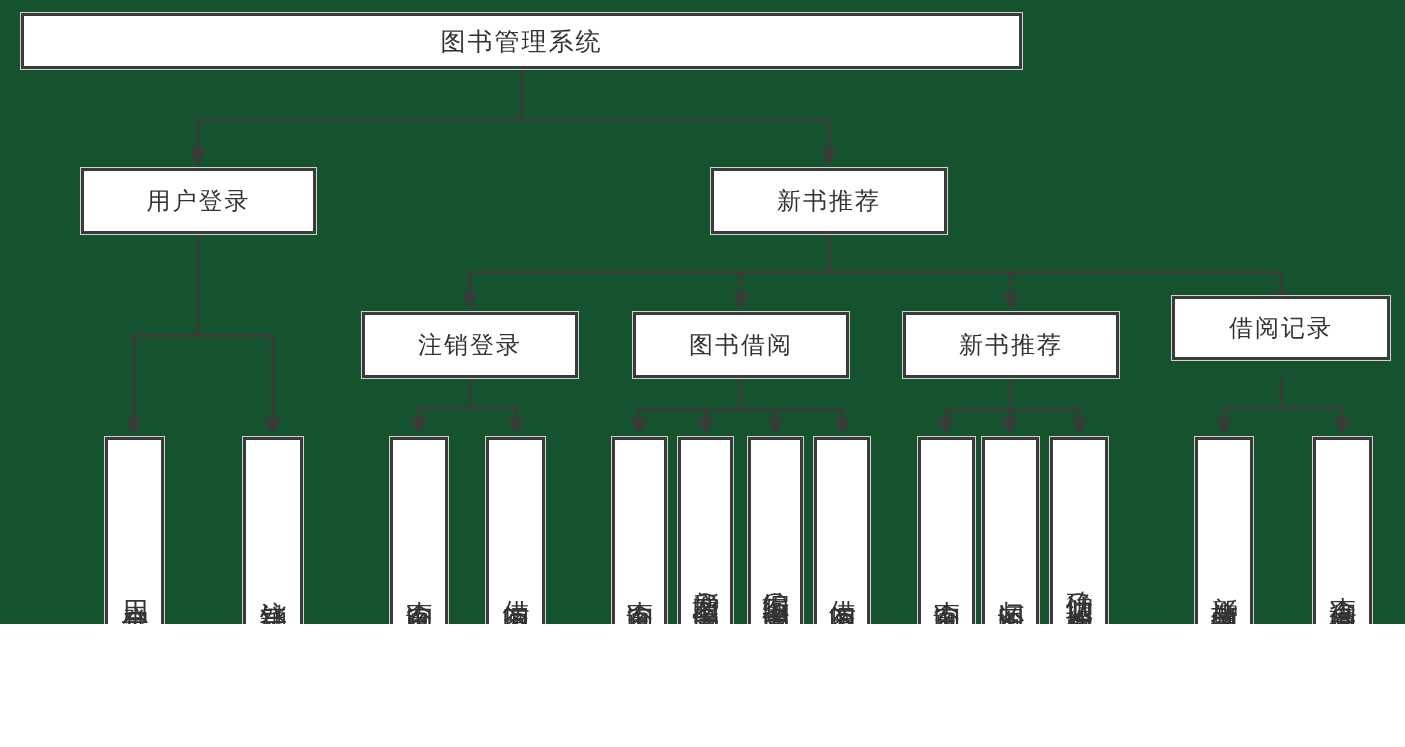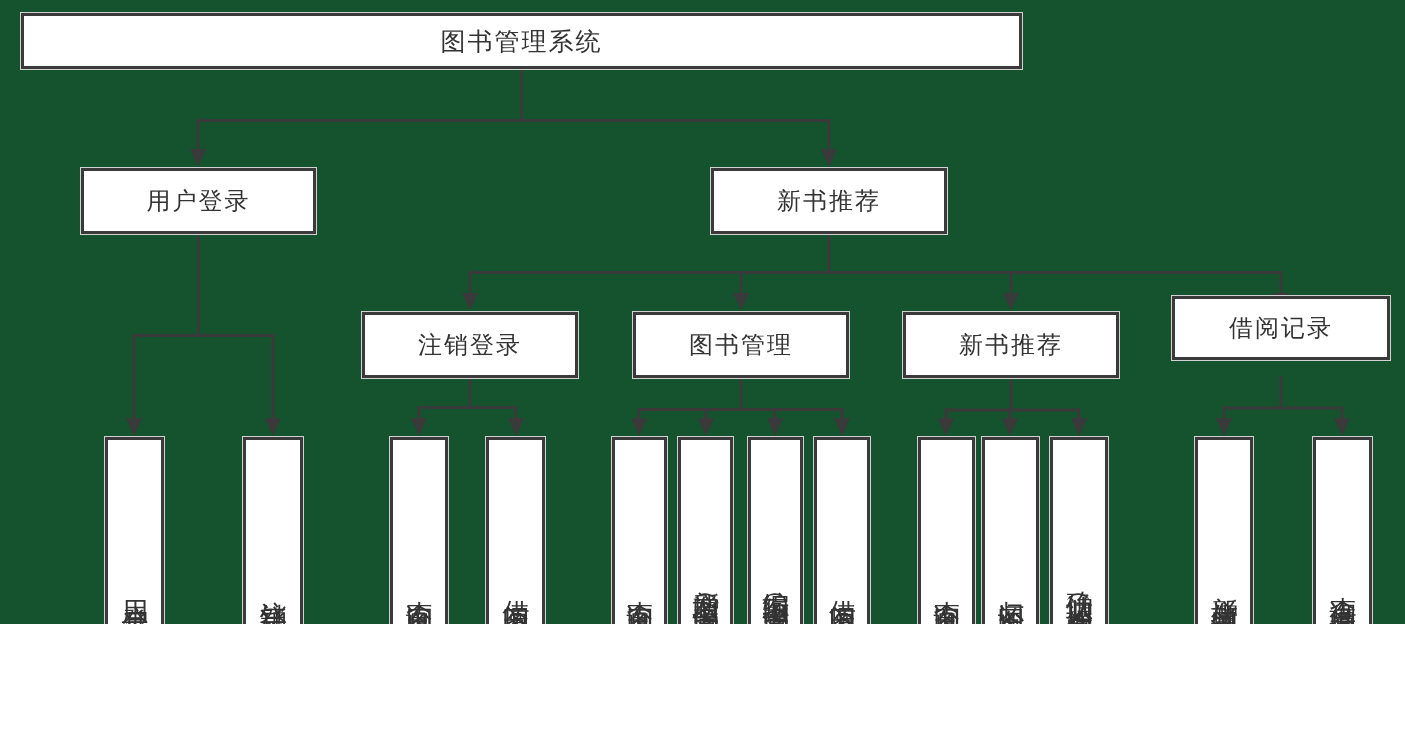--- a/index.html
+++ b/index.html
@@ -147,21 +147,21 @@
     <span>用户登录</span>
   </div>
   <div class="node h" style="left:711px;top:168px;width:236px;height:66px">
     <span>新书推荐</span>
   </div>
 
   <div class="node h" style="left:362px;top:312px;width:216px;height:66px">
     <span>注销登录</span>
   </div>
   <div class="node h" style="left:633px;top:312px;width:216px;height:66px">
-    <span>图书管理</span>
+    <span>图书借阅</span>
   </div>
   <div class="node h" style="left:903px;top:312px;width:216px;height:66px">
     <span>新书推荐</span>
   </div>
   <div class="node h" style="left:1172px;top:296px;width:218px;height:64px">
     <span>借阅记录</span>
   </div>
 
   <div class="node leaf" style="left:105px;top:437px;width:59px;height:300px">
     <span>用户登录</span>

